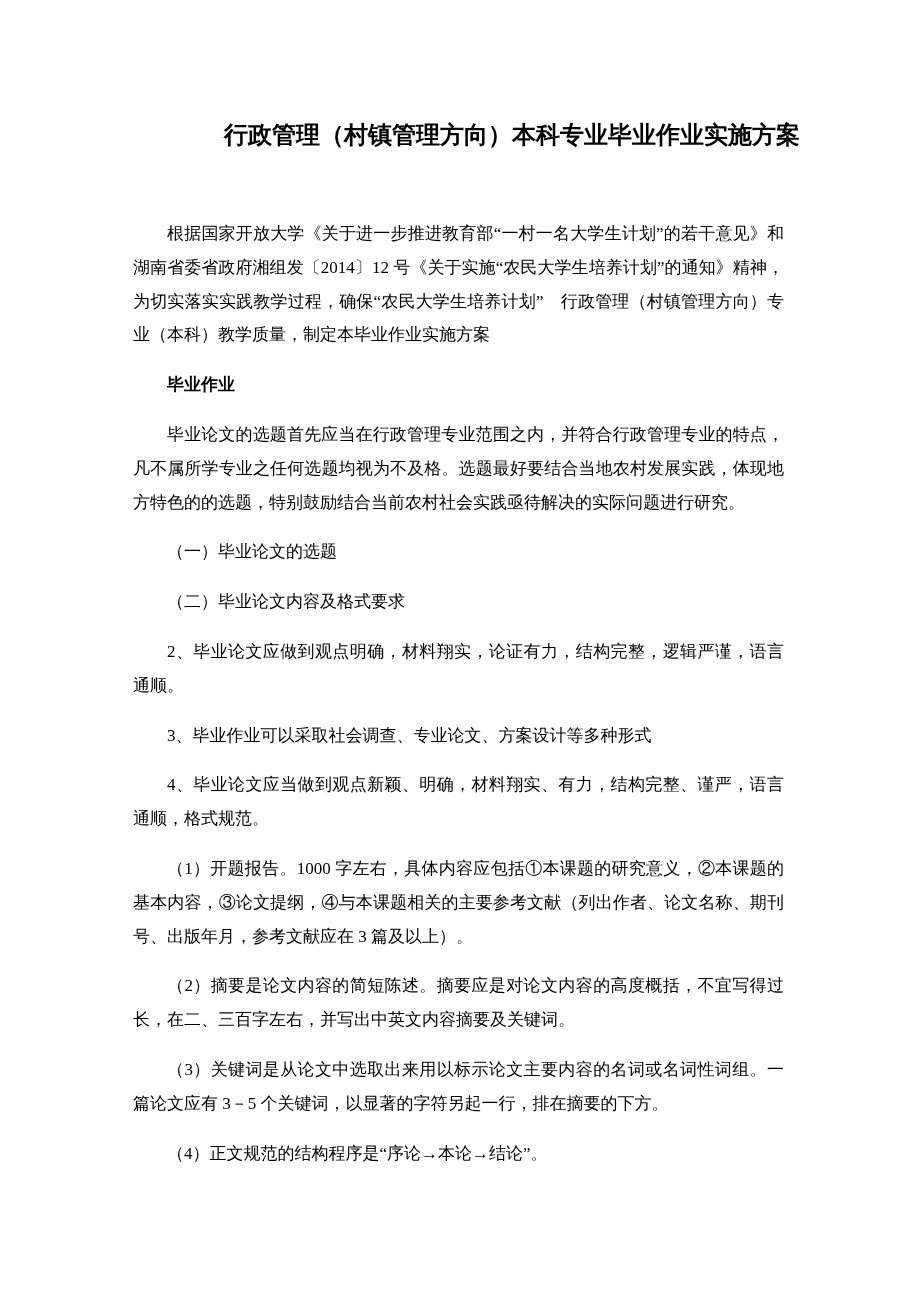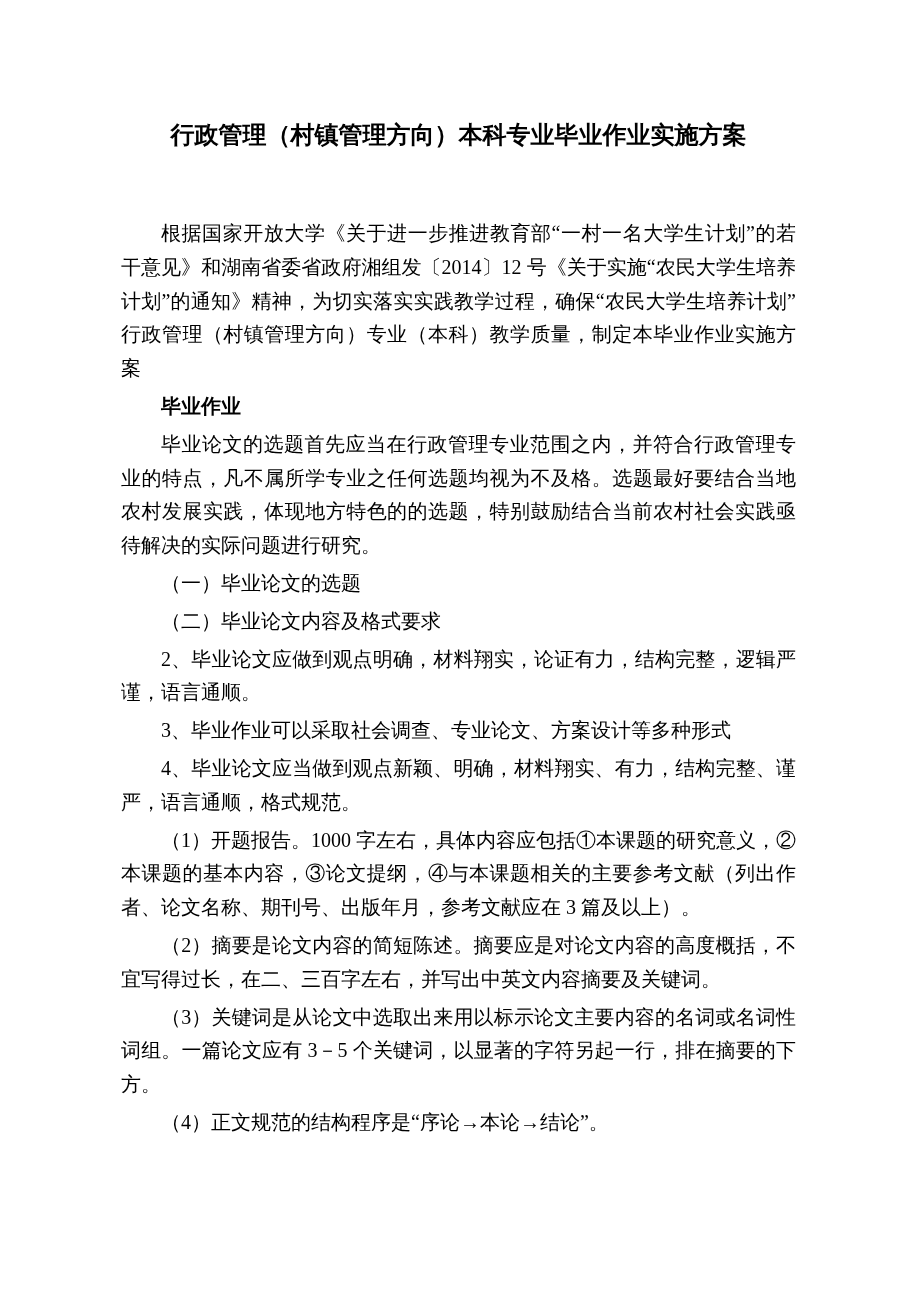--- a/index.html
+++ b/index.html
@@ -20,30 +20,30 @@
     position: absolute;
     left: 117px;
     top: 0;
     width: 683px;
   }
   .doc-title {
     margin: 117px 0 0 0;
     font-size: 24px;
     font-weight: bold;
     line-height: 36px;
-    text-align: center;
+    text-align: right;
     color: #000000;
   }
   .body-text {
     margin-top: 64px;
   }
   .body-text p {
-    margin: 4px;
+    margin: 16px;
     padding: 0;
-    font-size: 20px;
+    font-size: 17px;
     line-height: 33.8px;
     text-align: justify;
     text-indent: 2em;
     color: #000000;
     word-break: break-all;
   }
   .body-text p.bold {
     font-weight: bold;
   }
 </style>

